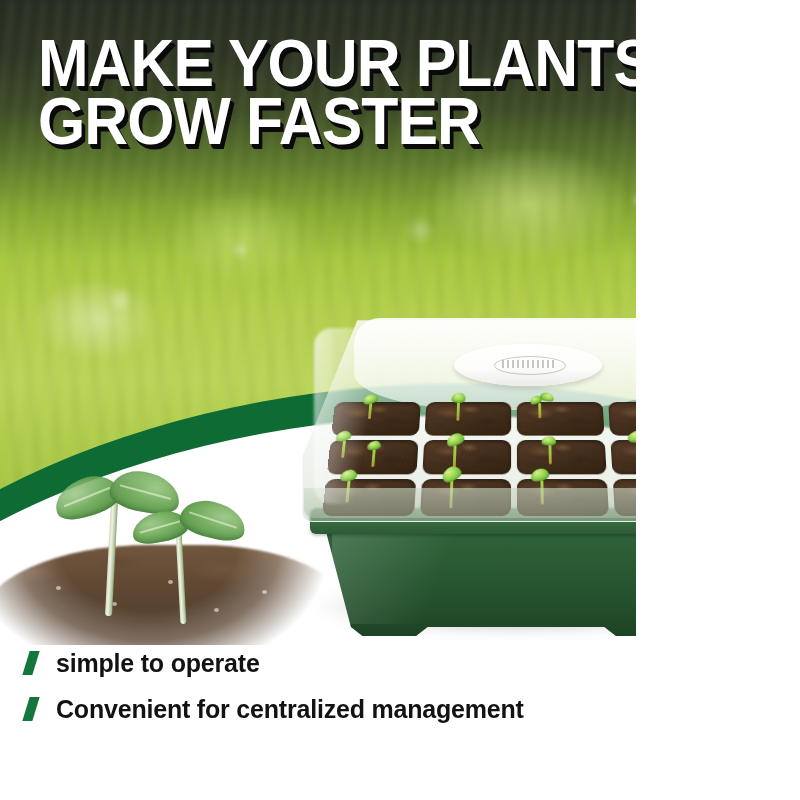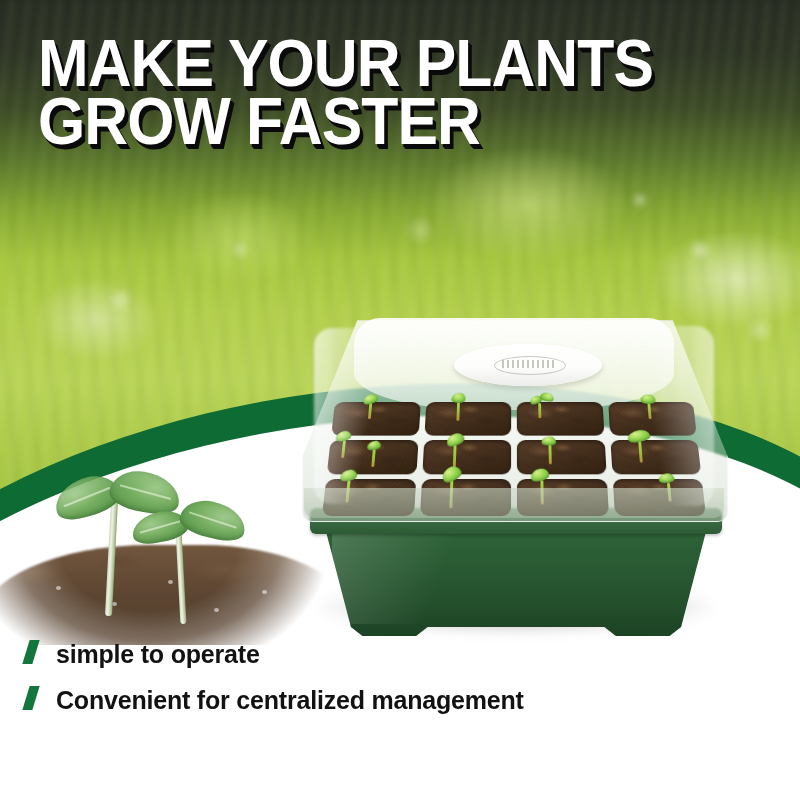--- a/index.html
+++ b/index.html
@@ -2,21 +2,21 @@
 <html><head>
 <meta charset="utf-8">
 <style>
   html, body {
     margin: 0;
     padding: 0;
     background: #ffffff;
   }
   #canvas {
     position: relative;
-    width: 800px;
+    width: 636px;
     height: 800px;
     overflow: hidden;
     font-family: "Liberation Sans", sans-serif;
     background: #a16207;
     user-select: none;
   }
 
   
   .bg-photo {
     position: absolute;
@@ -387,20 +387,21 @@
   
   .bullets {
     position: absolute;
     left: 22px;
     top: 640px;
     z-index: 50;
     width: 740px;
   }
   .bullet-row {
     display: flex;
+    align-items: center;
     height: 46px;
   }
   .bullet-mark {
     width: 10px;
     height: 24px;
     background: #13763c;
     transform: skewX(-17deg);
     flex: 0 0 auto;
     margin-right: 20px;
     margin-left: 4px;

